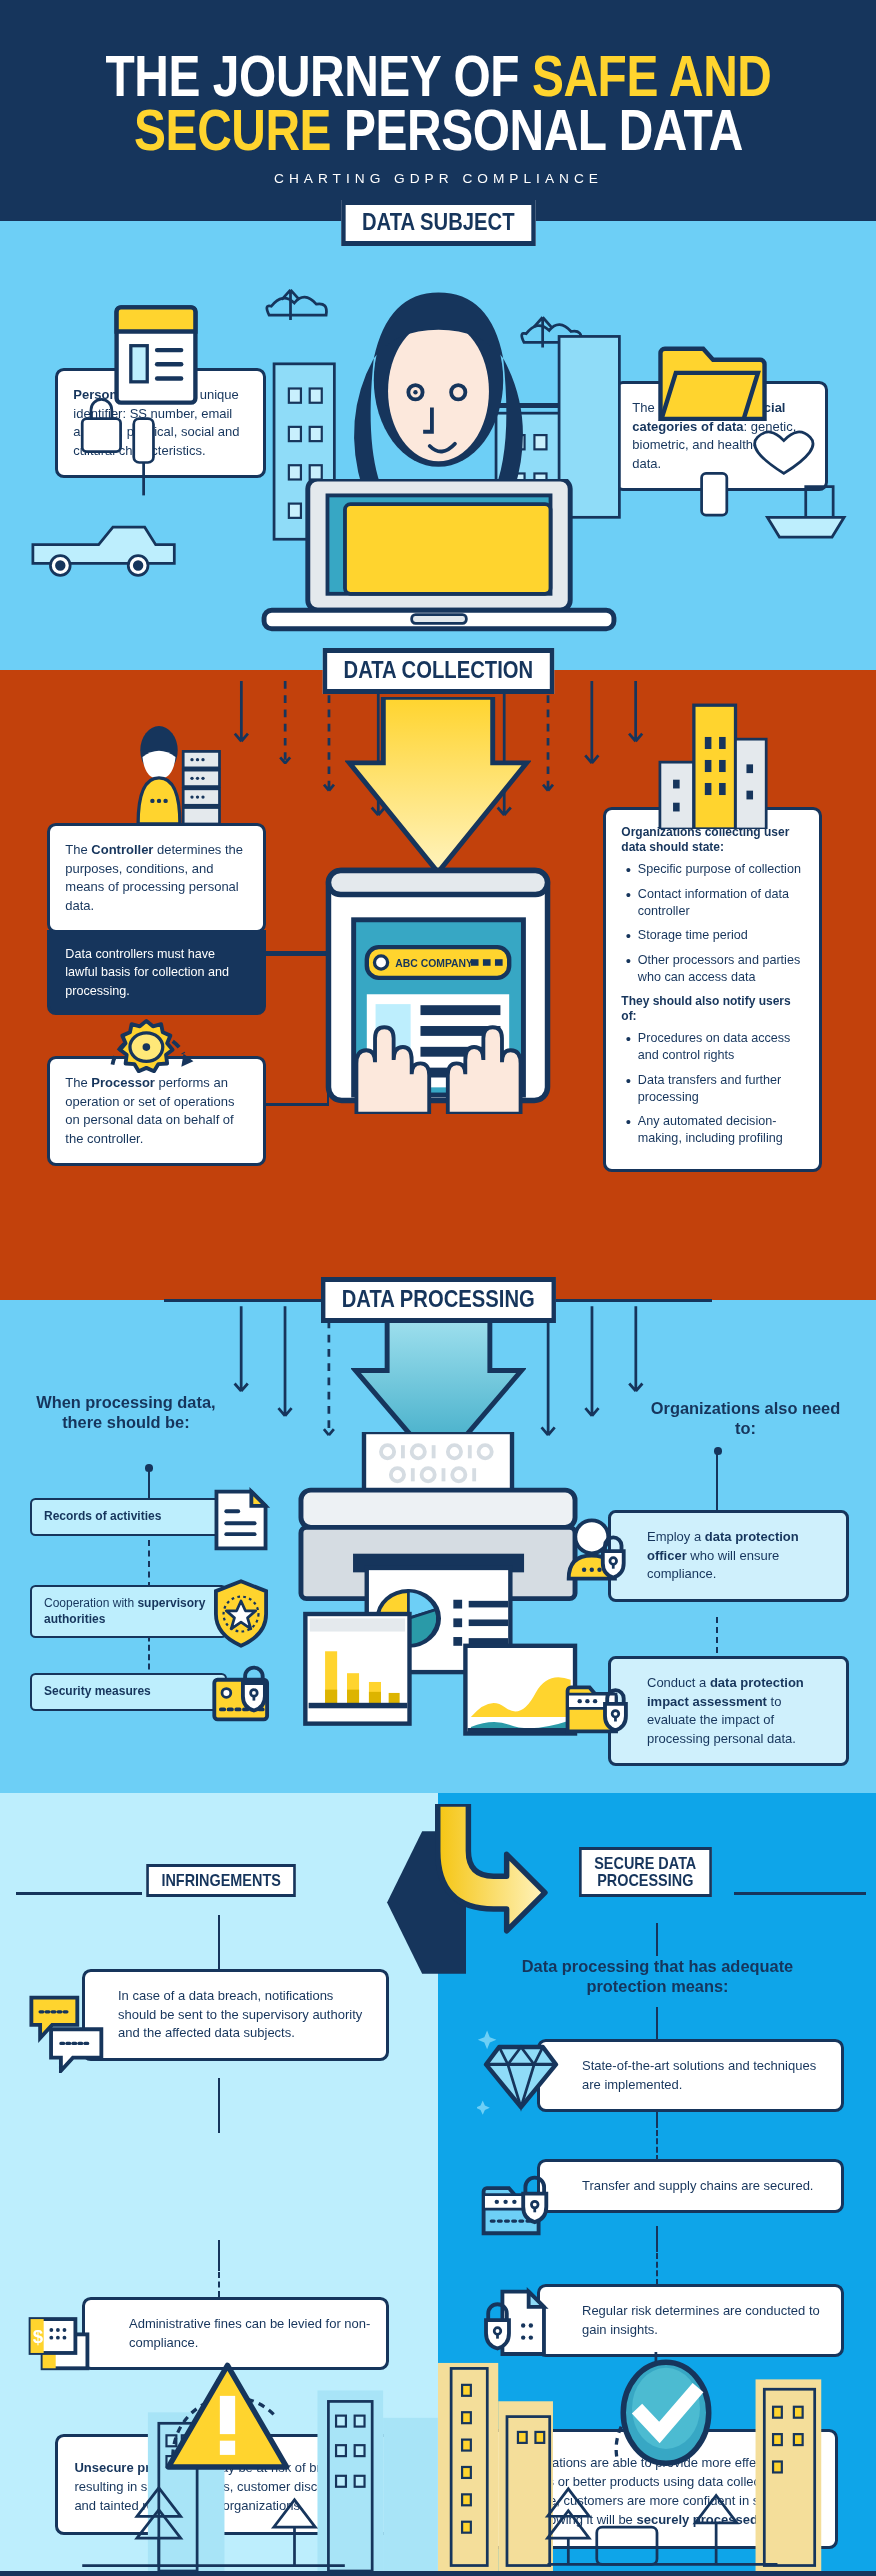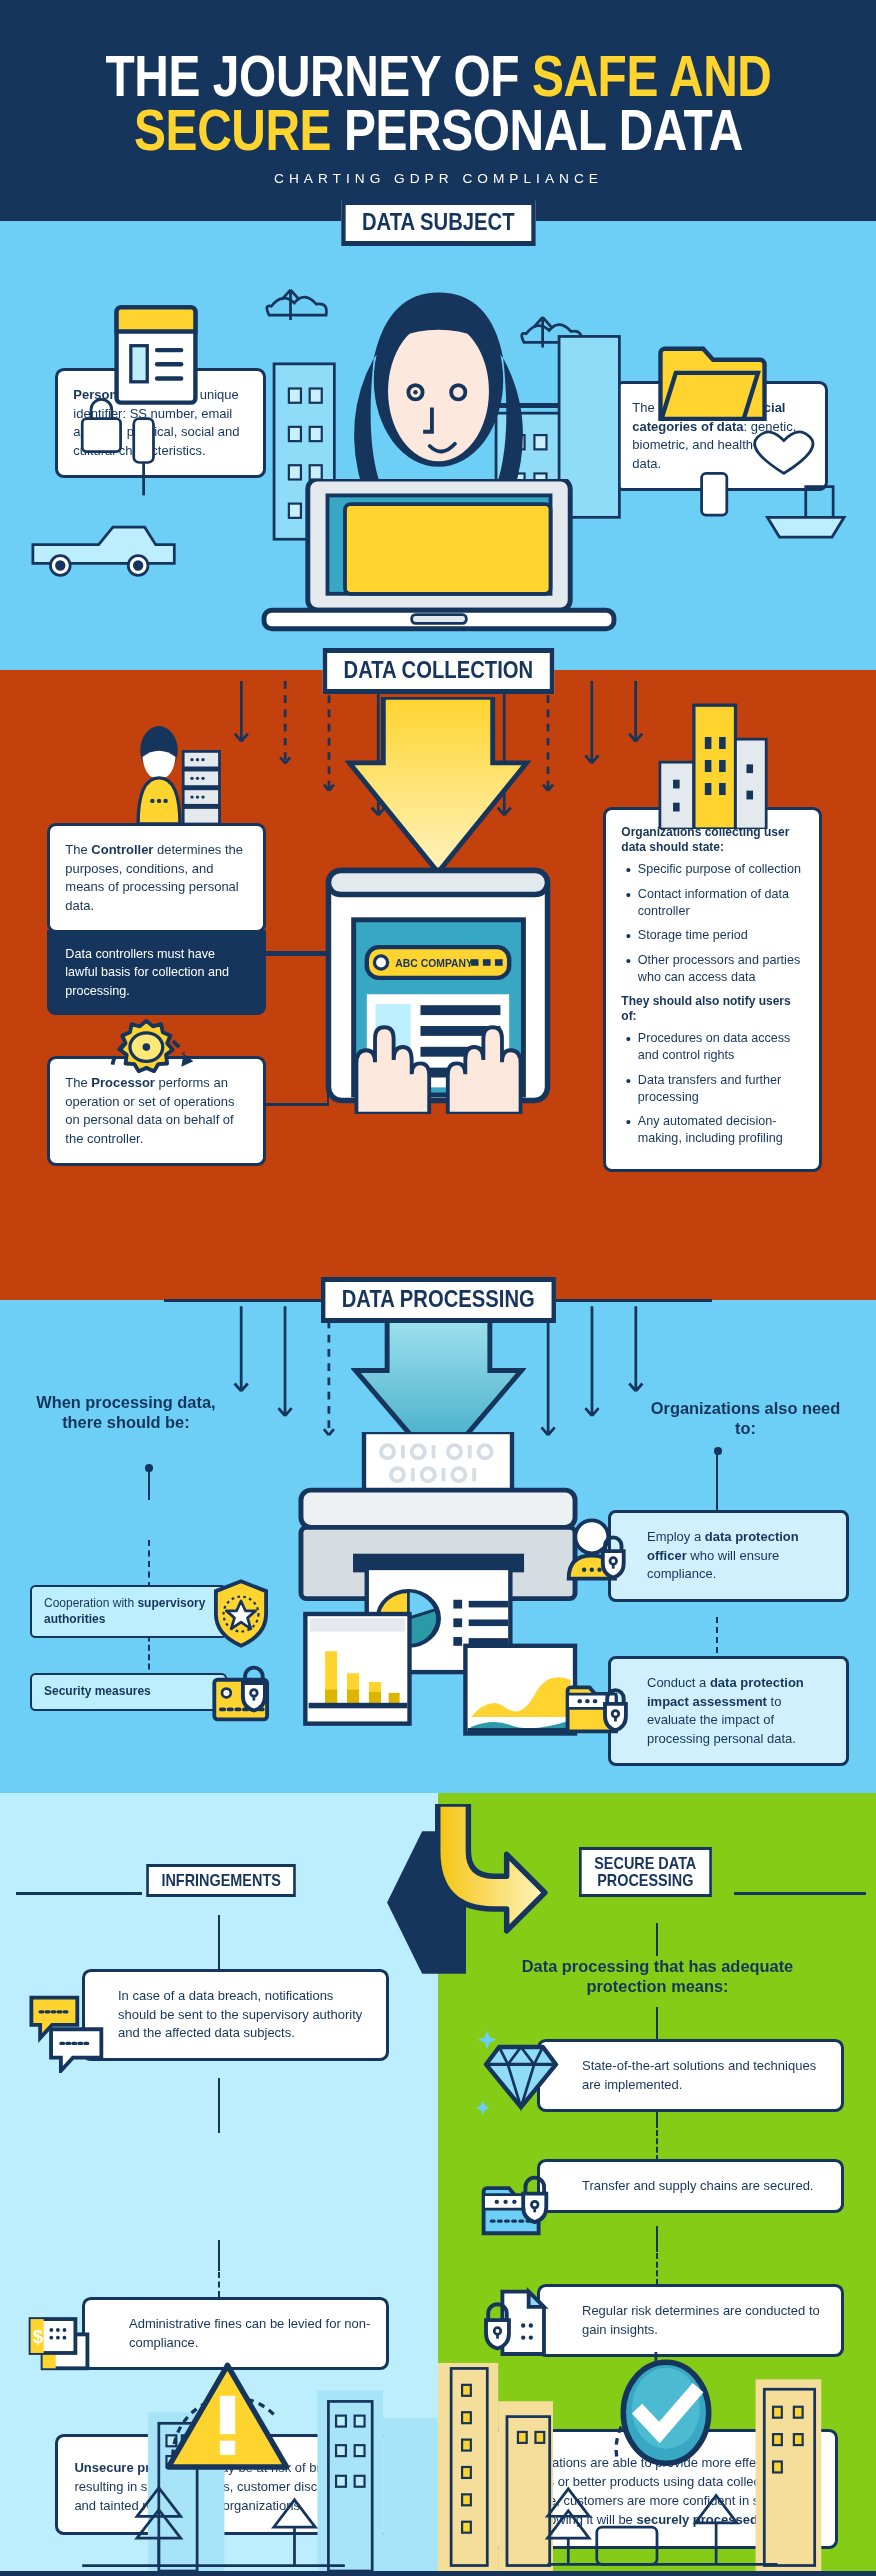--- a/index.html
+++ b/index.html
@@ -22,21 +22,21 @@
             transform:scaleX(0.88); white-space:pre-line; text-align:center; line-height:1.02; z-index:20;}
   .banner.sm { font-size:16.4px; padding:4.4px 14.3px 5.5px; border-width:3.8px; }
 
   
   .sec { position:relative; width:877px; }
   .sec-subject   { background:#6DCFF6; }
   .sec-collect   { background:#c2410c; }
   .sec-process   { background:#6DCFF6; }
   .split         { display:flex; }
   .split .left   { width:438px; background:#BDEEFD; position:relative; }
-  .split .right  { width:438px; background:#84cc16; position:relative; }
+  .split .right  { width:438px; background:#0ea5e9; position:relative; }
 
   
   .card {
     background:#fff; border:3.3px solid #16355C; border-radius:8.8px;
     padding:14.3px 15.3px; color:#16355C; font-size:13px; line-height:1.45;
     position:relative; z-index:10;
   }
   .card b { font-weight:bold; }
   .card-dark {
     background:#16355C; border:3.3px solid #16355C; border-radius:0 0 8.8px 8.8px;
@@ -420,20 +420,34 @@
       <path d="M330 538 q40 -16 70 -4 q40 16 112 -8 v20 h-182z" fill="#2A9AA8"></path>
       <rect x="324" y="540" width="192" height="8" fill="#16355C"></rect>
     </svg>
 
     <div class="headline" style="position:absolute;left:16.4px;top:93px;width:219px;">When processing data, there should be:</div>
     <div class="dot" style="left:145px;top:164px;"></div>
     <div class="vline" style="left:148px;top:168px;height:32px;"></div>
     <div class="vdash" style="left:148px;top:240px;height:48px;"></div>
     <div class="vdash" style="left:148px;top:326px;height:53px;"></div>
 
+    <div style="position:absolute;left:30px;top:198px;width:296px;">
+      <div class="pillbox" style="width:197px;">
+        <b>Records of activities</b>
+      </div>
+      <svg class="icon" style="left:181px;top:-11px;" width="60" height="66" viewBox="0 0 110 120">
+        <path d="M10 8 h64 l26 26 v78 h-90z" fill="#fff" stroke="#16355C" stroke-width="7"></path>
+        <path d="M74 8 l26 26 h-26z" fill="#FFD42E" stroke="#16355C" stroke-width="7"></path>
+        <g stroke="#16355C" stroke-width="7" stroke-linecap="round">
+            <path d="M28 44 h22"></path>
+            <path d="M28 66 h52"></path>
+            <path d="M28 86 h52"></path>
+          </g>
+      </svg>
+    </div>
 
     <div style="position:absolute;left:30px;top:373px;width:296px;">
       <div class="pillbox" style="width:197px;">
         <b>Security measures</b>
       </div>
       <svg class="icon" style="left:181px;top:-12px;" width="66" height="66" viewBox="0 0 120 120">
         <rect x="6" y="34" width="96" height="72" rx="6" fill="#FFD42E" stroke="#16355C" stroke-width="7"></rect>
         <circle cx="28" cy="58" r="8" fill="#fff" stroke="#16355C" stroke-width="5"></circle>
         <g stroke="#16355C" stroke-width="7" stroke-dasharray="6 8" stroke-linecap="round">
             <path d="M18 88 h76"></path>

